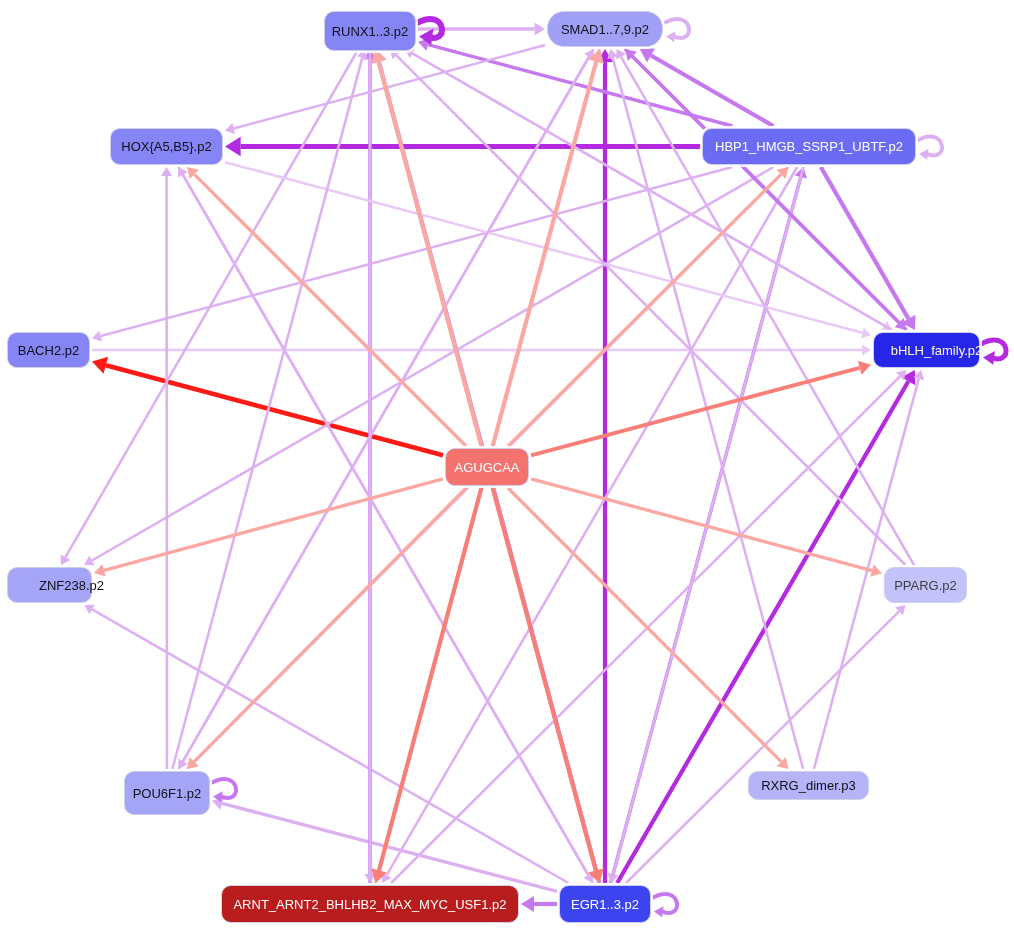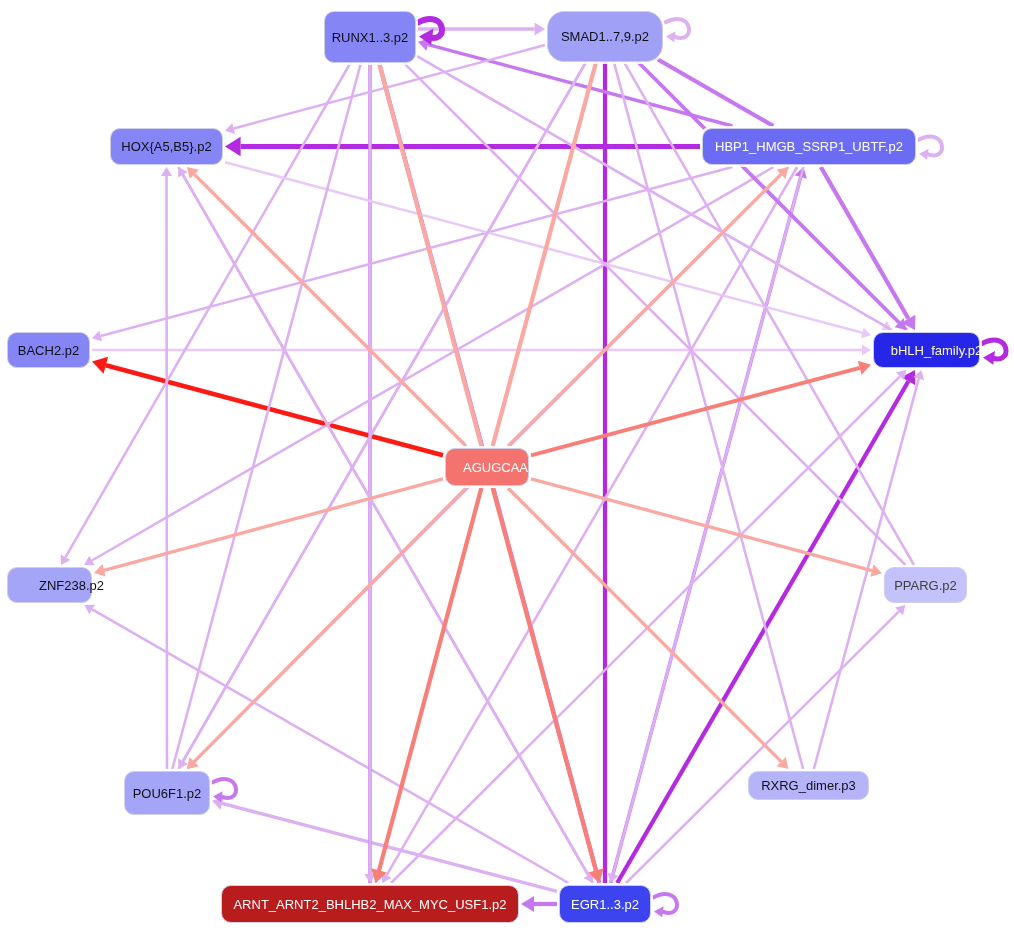--- a/index.html
+++ b/index.html
@@ -261,39 +261,39 @@
           <path d="M 211 783 C 241 766.5, 244 807, 220 796" fill="none" stroke="#c678ef" stroke-width="4" stroke-linecap="butt"></path>
           <polygon points="213,796.5 222.6,791.22 221.16,802.26" fill="#c678ef"></polygon>
         </g>
         <g>
           <path d="M 652 898 C 682 881.5, 685 922, 661 911" fill="none" stroke="#c678ef" stroke-width="4" stroke-linecap="butt"></path>
           <polygon points="654,911.5 663.6,906.22 662.16,917.26" fill="#c678ef"></polygon>
         </g>
       </g>
     </svg>
   <div id="node-layer">
-      <div class="node" style="left: 324px; top: 11px; width: 92px; height: 52px; background: rgb(133, 133, 245); color: rgb(16, 16, 24); border-color: rgb(207, 207, 232);">
+      <div class="node" style="left: 324px; top: 11px; width: 92px; height: 40px; background: rgb(133, 133, 245); color: rgb(16, 16, 24); border-color: rgb(207, 207, 232);">
         <span style="font-size: 13px;">RUNX1..3.p2</span>
       </div>
-      <div class="node" style="left: 547px; top: 11px; width: 116px; height: 51px; background: rgb(160, 160, 247); color: rgb(16, 16, 24); border-color: rgb(207, 207, 232); border-radius: 17px;">
+      <div class="node" style="left: 547px; top: 11px; width: 116px; height: 36px; background: rgb(160, 160, 247); color: rgb(16, 16, 24); border-color: rgb(207, 207, 232); border-radius: 17px;">
         <span style="font-size: 13px;">SMAD1..7,9.p2</span>
       </div>
       <div class="node" style="left: 110px; top: 128px; width: 113px; height: 37px; background: rgb(133, 133, 245); color: rgb(16, 16, 24); border-color: rgb(207, 207, 232);">
         <span style="font-size: 13px;">HOX{A5,B5}.p2</span>
       </div>
       <div class="node" style="left: 702px; top: 128px; width: 214px; height: 37px; background: rgb(107, 107, 243); color: rgb(255, 255, 255); border-color: rgb(207, 207, 232);">
         <span style="font-size: 13px;">HBP1_HMGB_SSRP1_UBTF.p2</span>
       </div>
       <div class="node" style="left: 7px; top: 332px; width: 83px; height: 36px; background: rgb(133, 133, 245); color: rgb(16, 16, 24); border-color: rgb(207, 207, 232);">
         <span style="font-size: 13px;">BACH2.p2</span>
       </div>
       <div class="node" style="left: 873px; top: 332px; width: 107px; height: 36px; background: rgb(38, 38, 232); color: #fef9c3; border-color: rgb(207, 207, 232); padding-left: 20px;">
         <span style="font-size: 13px;">bHLH_family.p2</span>
       </div>
-      <div class="node" style="left: 445px; top: 448px; width: 84px; height: 38px; background: rgb(244, 115, 110); color: rgb(255, 255, 255); border-color: rgb(207, 207, 232); justify-content: flex-end;">
+      <div class="node" style="left: 445px; top: 448px; width: 84px; height: 38px; background: rgb(244, 115, 110); color: rgb(255, 255, 255); border-color: rgb(207, 207, 232);">
         <span style="font-size: 13px;">AGUGCAA</span>
       </div>
       <div class="node" style="left: 7px; top: 567px; width: 85px; height: 36px; background: rgb(165, 165, 248); color: rgb(16, 16, 24); border-color: rgb(207, 207, 232);">
         <span style="font-size: 13px; margin-left: 44px;">ZNF238.p2</span>
       </div>
       <div class="node" style="left: 884px; top: 567px; width: 83px; height: 36px; background: rgb(195, 194, 250); color: #404040; border-color: rgb(207, 207, 232);">
         <span style="font-size: 13px;">PPARG.p2</span>
       </div>
       <div class="node" style="left: 124px; top: 771px; width: 86px; height: 44px; background: rgb(165, 165, 248); color: rgb(16, 16, 24); border-color: rgb(207, 207, 232);">
         <span style="font-size: 13px;">POU6F1.p2</span>

